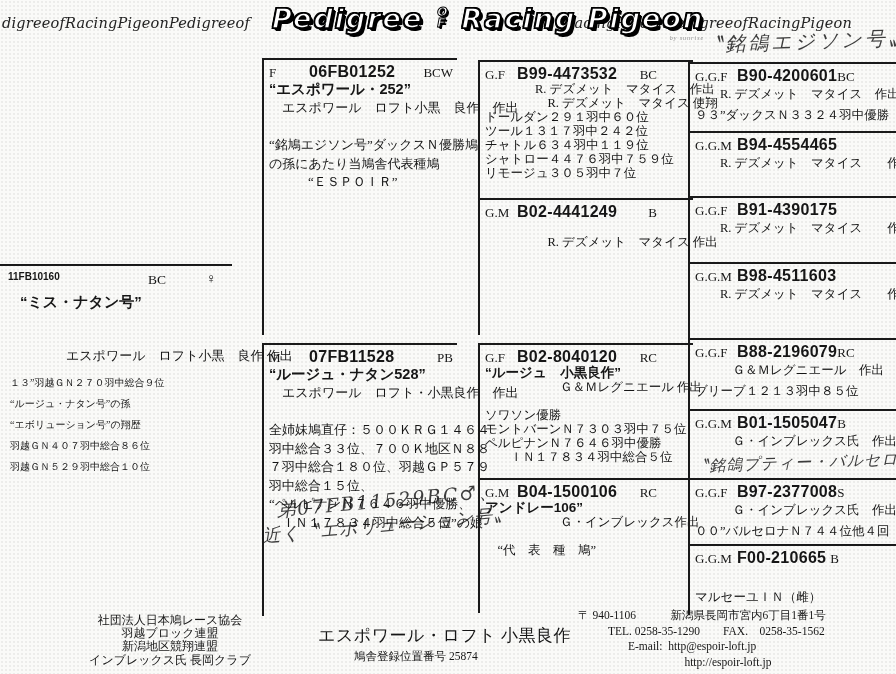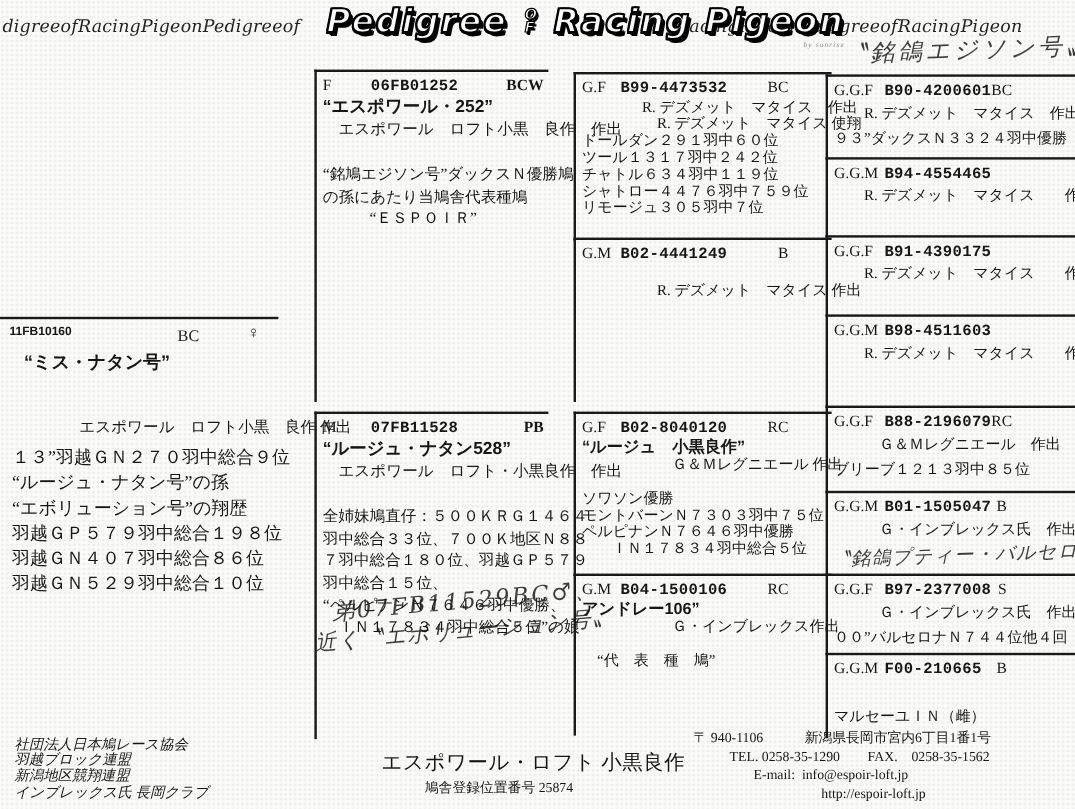--- a/index.html
+++ b/index.html
@@ -39,41 +39,41 @@
     color:#1d1d1d;opacity:.85;white-space:nowrap;
   }
   
   .box{
     position:absolute;border-top:2px solid #1a1a1a;border-left:2px solid #1a1a1a;
     padding:3px 0 0 5px;white-space:nowrap;
   }
   .bhead{display:flex;align-items:baseline;height:17px;}
   .blabel{font-size:13px;flex:0 0 auto;}
   .col2 .blabel{width:40px;} .col3 .blabel{width:32px;} .col4 .blabel{width:42px;}
-  .bring{font-family:Liberation Mono, monospace;font-weight:bold;font-size:13px;letter-spacing:.3px;}
+  .bring{font-family:Liberation Sans, sans-serif;font-weight:bold;font-size:16px;letter-spacing:.3px;}
   .bcolor{font-size:13px;margin-left:auto;}
-  .col2 .bcolor{margin-right:4px;font-weight:bold;} .col3 .bcolor{margin-right:36px;} .col4 .bcolor{margin-right:62px;}
+  .col2 .bcolor{margin-right:4px;} .col3 .bcolor{margin-right:36px;} .col4 .bcolor{margin-right:62px;}
   .bname{font-family:"Liberation Sans","DejaVu Sans",sans-serif;font-weight:bold;white-space:pre;}
   .col2 .bname{font-size:14.5px;line-height:19px;min-height:19px;}
   .col3 .bname{font-size:13.5px;line-height:15px;min-height:15px;}
   .lines .line{white-space:pre;}
   .col2 .lines .line{font-size:13px;line-height:18.5px;min-height:18.5px;}
   .col3 .lines .line{font-size:12.5px;line-height:14px;min-height:14px;}
   .col4 .lines .line{font-size:12.5px;line-height:21px;min-height:21px;}
   
   .hline{position:absolute;border-top:2px solid #1a1a1a;}
   .subj-ring{position:absolute;left:8px;top:271px;font-family:"Liberation Sans",sans-serif;font-weight:bold;font-size:10px;}
   .subj-color{position:absolute;left:148px;top:272px;font-size:13.5px;}
   .subj-sex{position:absolute;left:206px;top:271px;font-size:14px;}
   .subj-name{position:absolute;left:20px;top:293px;font-family:"Liberation Sans",sans-serif;font-weight:bold;font-size:15px;}
   .subj-breeder{position:absolute;left:66px;top:347px;font-size:13px;white-space:pre;}
   .ach{position:absolute;left:10px;top:372px;}
-  .ach .line{font-size:15px;line-height:21px;min-height:21px;white-space:pre;}
-  
-  .orgs{position:absolute;left:12px;top:614px;width:292px;font-style:italic;}
+  .ach .line{font-size:10px;line-height:21px;min-height:21px;white-space:pre;}
+  
+  .orgs{position:absolute;left:24px;top:614px;width:292px;text-align:center;}
   .orgs .line{font-size:12px;line-height:13.2px;min-height:13.2px;white-space:pre;}
   .loft-name{position:absolute;left:318px;top:624px;font-size:17px;letter-spacing:.5px;white-space:nowrap;}
   .loft-reg{position:absolute;left:354px;top:649px;font-size:11.5px;white-space:nowrap;text-align:right;}
   .contact{position:absolute;left:578px;top:608px;}
   .contact .line{font-size:11.5px;line-height:15.6px;min-height:15.6px;white-space:pre;}
   .contact .line:nth-child(2){padding-left:30px;}
   .contact .line:nth-child(3){padding-left:50px;}
   .contact .line:nth-child(4){padding-left:52px;text-align:center;}
 </style>
 </head>
@@ -103,21 +103,20 @@
   <div class="hline" style="left:0;top:264px;width:232px;"></div>
   <div class="subj-ring">11FB10160</div>
   <div class="subj-color">BC</div>
   <div class="subj-sex">♀</div>
   <div class="subj-name">“ミス・ナタン号”</div>
   <div class="subj-breeder">エスポワール　ロフト小黒　良作 作出</div>
   <div class="ach lines">
       <div class="line">１３”羽越ＧＮ２７０羽中総合９位</div>
       <div class="line">“ルージュ・ナタン号”の孫</div>
       <div class="line">“エボリューション号”の翔歴</div>
-      <div class="line">羽越ＧＰ５７９羽中総合１９８位</div>
       <div class="line">羽越ＧＮ４０７羽中総合８６位</div>
       <div class="line">羽越ＧＮ５２９羽中総合１０位</div>
     </div>
 
   <div class="box col2" style="left:262px;top:58px;width:188px;height:272px;">
     <div class="bhead">
       <span class="blabel">F</span>
       <span class="bring">06FB01252</span>
       <span class="bcolor">BCW</span>
     </div>
@@ -306,17 +305,17 @@
       <div class="line">社団法人日本鳩レース協会</div>
       <div class="line">羽越ブロック連盟</div>
       <div class="line">新潟地区競翔連盟</div>
       <div class="line">インブレックス氏 長岡クラブ</div>
     </div>
   <div class="loft-name">エスポワール・ロフト 小黒良作</div>
   <div class="loft-reg">鳩舎登録位置番号 25874</div>
   <div class="contact lines">
       <div class="line">〒 940-1106　　　新潟県長岡市宮内6丁目1番1号</div>
       <div class="line">TEL. 0258-35-1290　　FAX.　0258-35-1562</div>
-      <div class="line">E-mail:  info@espoir-loft.jp</div>
+      <div class="line">E-mail:  http@espoir-loft.jp</div>
       <div class="line">http://espoir-loft.jp</div>
     </div>
 
 </div>
 
 </body></html>

